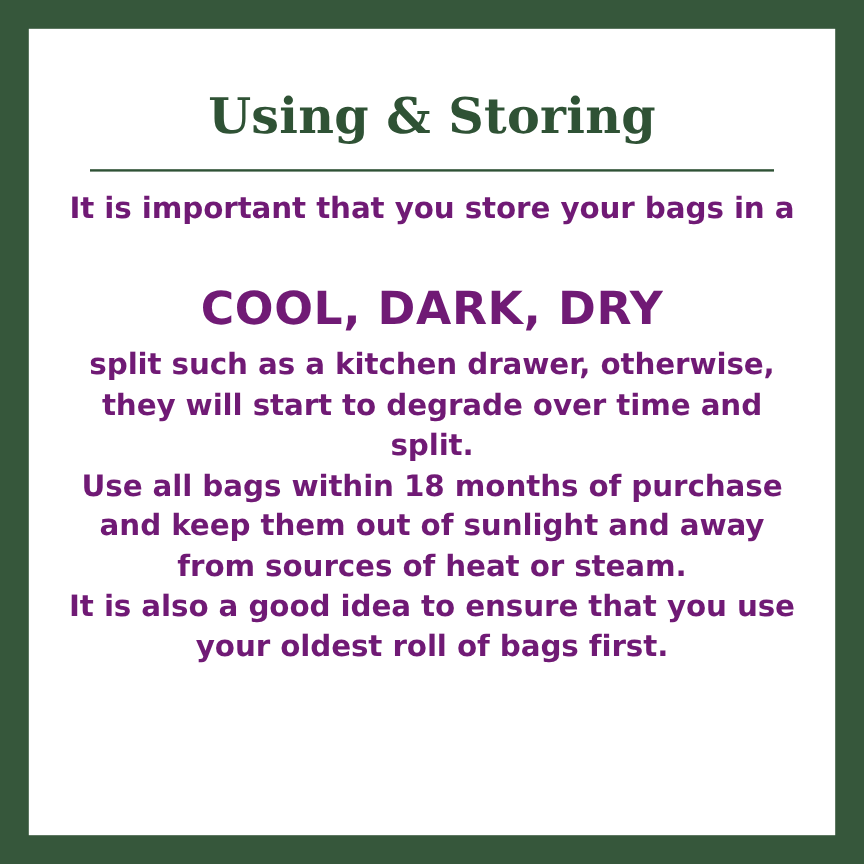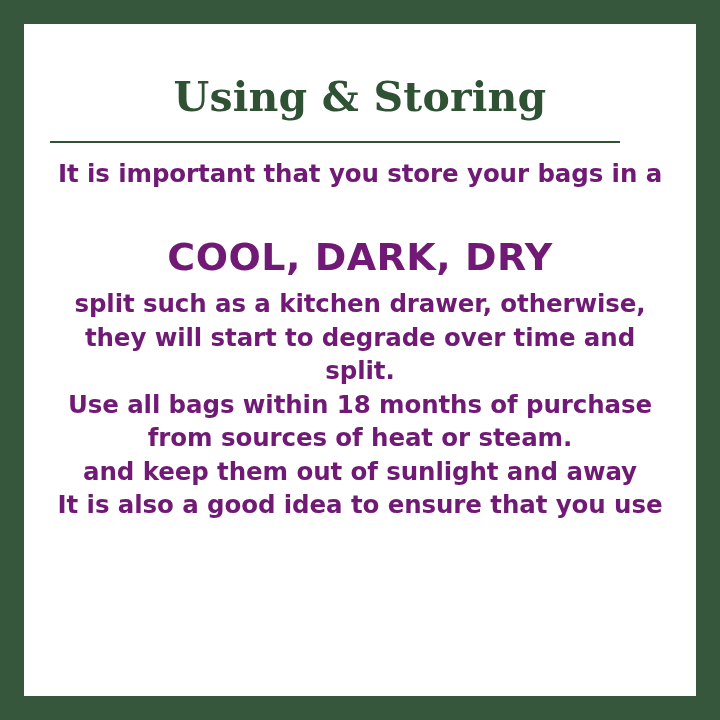--- a/index.html
+++ b/index.html
@@ -16,21 +16,21 @@
   .card {
     position: absolute;
     left: 24px;
     top: 24px;
     width: 672px;
     height: 672px;
     background: #ffffff;
     box-sizing: border-box;
     display: flex;
     flex-direction: column;
-    align-items: flex-start;
+    align-items: center;
     padding: 44px 26px 12px 26px;
   }
   .title {
     color: #2f5235;
     font-family: "DejaVu Serif", serif;
     font-weight: bold;
     font-size: 41px;
     line-height: 1.45;
     text-align: center;
     letter-spacing: 0.2px;
@@ -83,21 +83,22 @@
 
   <div class="body-text">
     <span class="line">It is important that you store your bags in a</span>
     <span class="emph">COOL, DARK, DRY</span>
     <span class="line">split such as a kitchen drawer, otherwise,</span>
     <span class="line">they will start to degrade over time and split.</span>
   </div>
 
   <div class="body-text para">
     <span class="line">Use all bags within 18 months of purchase</span>
+    <span class="line">and keep them out of sunlight and away</span>
     <span class="line">from sources of heat or steam.</span>
-    <span class="line">and keep them out of sunlight and away</span>
   </div>
 
   <div class="body-text para">
     <span class="line">It is also a good idea to ensure that you use</span>
+    <span class="line">your oldest roll of bags first.</span>
   </div>
 
 </div>
 
 </body></html>

